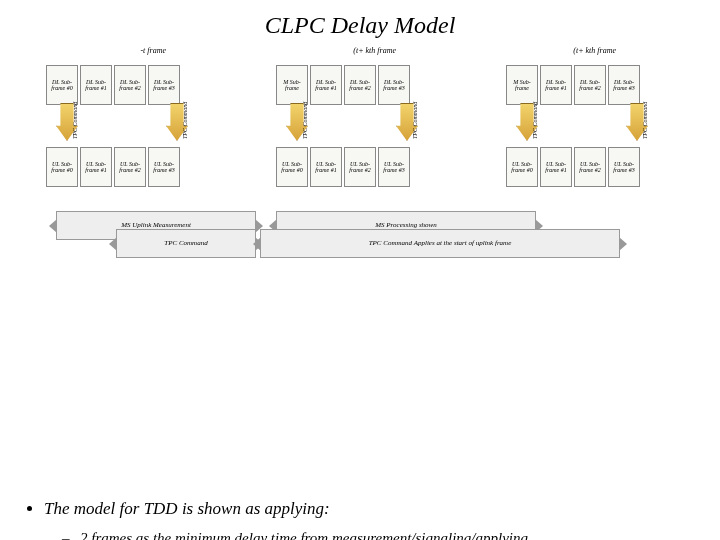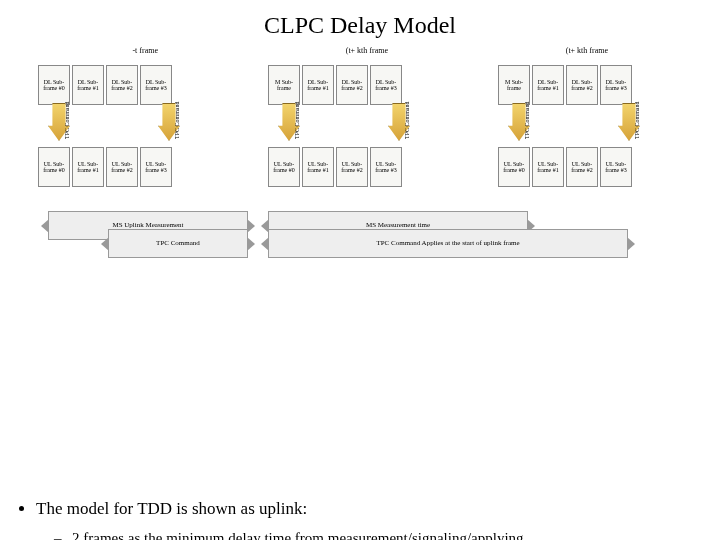--- a/index.html
+++ b/index.html
@@ -9,22 +9,23 @@
     height: 540px;
     font-family: "Times New Roman", Times, serif;
     background: #fff;
     color: #000;
     box-sizing: border-box;
   }
   .slide {
     width: 720px;
     height: 540px;
     position: relative;
-    padding: 8px 8px;
-    box-sizing: border-box;
+    padding: 8px 16px;
+    box-sizing: border-box;
+    font-style: italic;
   }
   h1.title {
     text-align: center;
     font-weight: normal;
     font-size: 24px;
     margin: 4px 0 8px 0;
   }
   .diagram {
     width: 100%;
     height: 220px;
@@ -221,31 +222,31 @@
       <div class="dl-group" style="left:490px">
         <div class="dlbox">UL Sub-frame #0</div>
         <div class="dlbox">UL Sub-frame #1</div>
         <div class="dlbox">UL Sub-frame #2</div>
         <div class="dlbox">UL Sub-frame #3</div>
       </div>
     </div>
 
     <div class="bars">
       <div class="h-arrow" style="left:40px;  top:0;  width:200px">MS Uplink Measurement</div>
-      <div class="h-arrow" style="left:260px; top:0;  width:260px">MS Measurement time</div>
+      <div class="h-arrow" style="left:260px; top:0;  width:260px">MS Processing shown</div>
       <div class="h-arrow" style="left:100px; top:18px; width:140px">TPC Command</div>
-      <div class="h-arrow" style="left:260px; top:18px; width:360px">TPC Command Applies at the start of uplink frame</div>
+      <div class="h-arrow" style="left:244px; top:18px; width:360px">TPC Command Applies at the start of uplink frame</div>
     </div>
 
   </div>
 
   <div class="content">
     <ul class="main">
       <li>
-        <span>The model for TDD is shown as uplink:</span>
+        <span>The model for TDD is shown as applying:</span>
         <ul class="sub">
           <li>2 frames as the minimum delay time from measurement/signaling/applying</li>
           <li>More delay for longer broadcast period or blank uplink transmission frames</li>
         </ul>
       </li>
 
     </ul>
   </div>
 </div>
 

